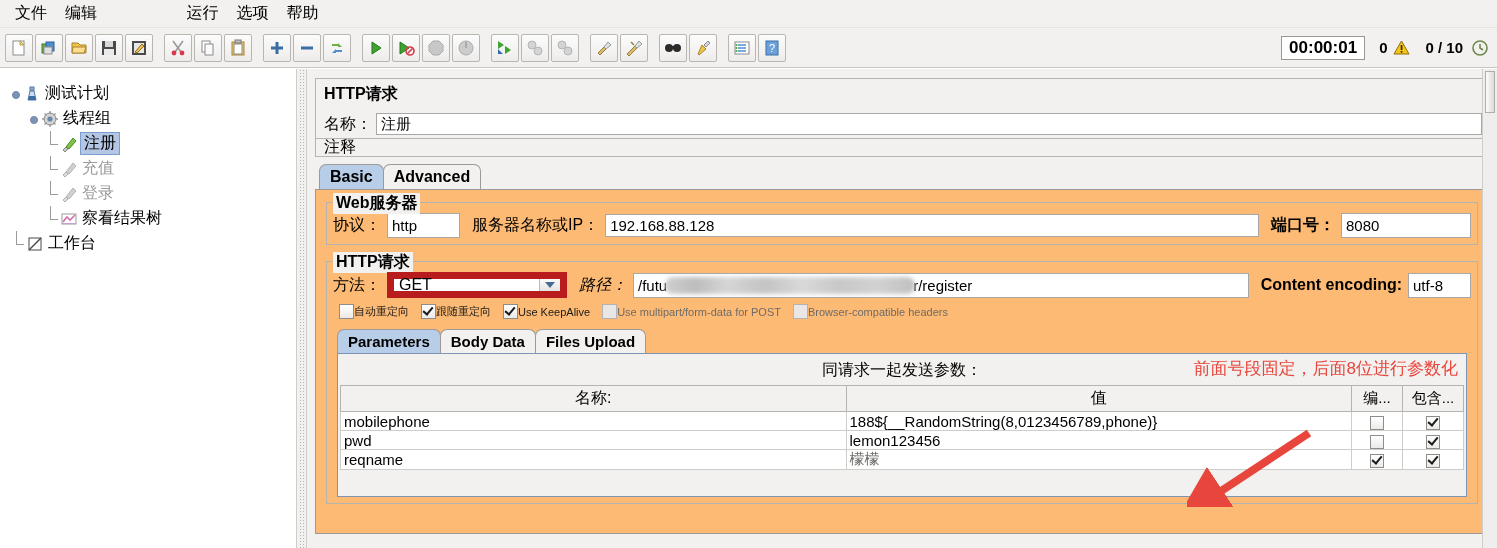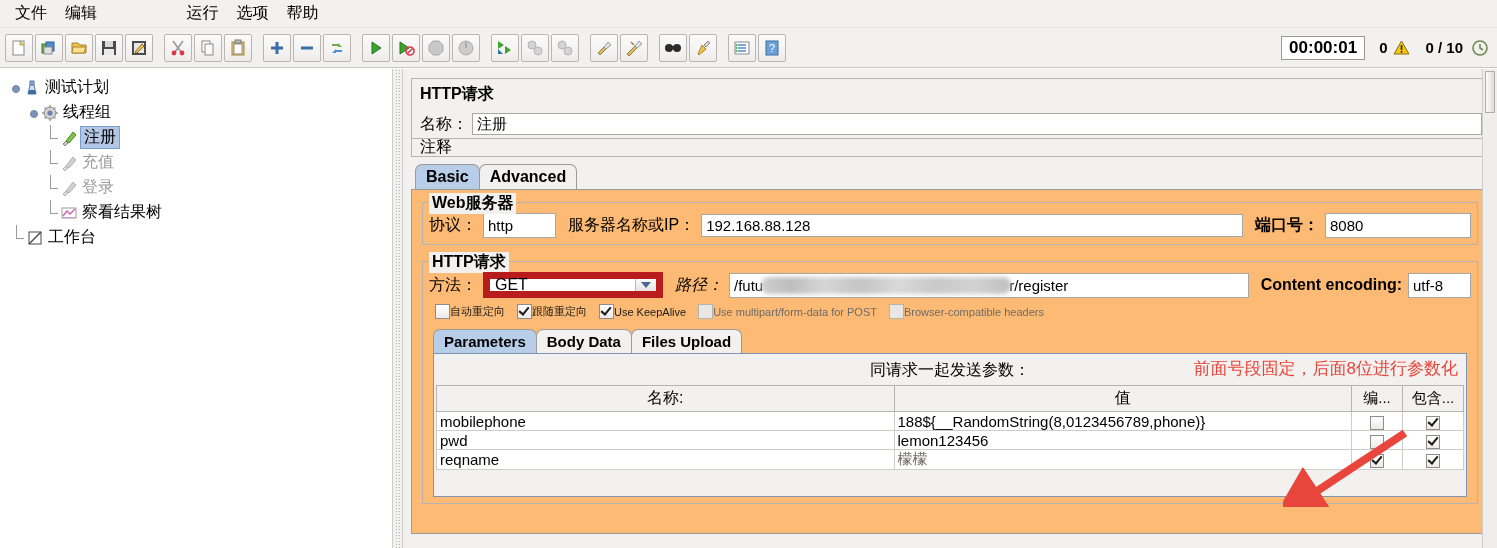--- a/index.html
+++ b/index.html
@@ -73,25 +73,26 @@
   .warnbox { display:flex; align-items:center; gap:5px; font-weight:bold; font-size:15px; }
   .threadbox { font-weight:bold; font-size:15px; }
 
   
   .main {
     position: absolute;
     top: 69px; left: 0; right: 0; bottom: 0;
     display: flex;
   }
   .tree-panel {
-    width: 392px;
+    width: 296px;
     background: #fff;
     position: relative;
     overflow: hidden;
     flex: none;
+    margin-top: 6px;
   }
   .splitter {
     width: 9px;
     background: #f2f1ef;
     border-left: 1px solid #cfcdc9;
     border-right: 1px solid #cfcdc9;
     position: relative;
     flex: none;
   }
   .splitter:after {
@@ -669,21 +670,21 @@
     <div class="panel-body" style="height:345px;">
 
       <div class="group" style="margin-top:12px;">
         <div class="legend">Web服务器</div>
         <div class="row">
           <span class="lbl">协议：</span>
           <div class="jtext" style="width:73px; height:25px;">http</div>
           <span class="lbl" style="margin-left:6px;">服务器名称或IP：</span>
           <div class="jtext" style="flex:1; height:23px;">192.168.88.128</div>
           <span class="lbl b" style="margin-left:6px;">端口号：</span>
-          <div class="jtext" style="width:146px; height:25px;text-align:center;">8080</div>
+          <div class="jtext" style="width:130px; height:25px;text-align:center;">8080</div>
         </div>
       </div>
 
       <div class="group" style="margin-top:16px;">
         <div class="legend">HTTP请求</div>
         <div class="row">
           <span class="lbl">方法：</span>
           <div class="combo" style="width:180px;">
             <span>GET</span>
             <span class="arrow">

